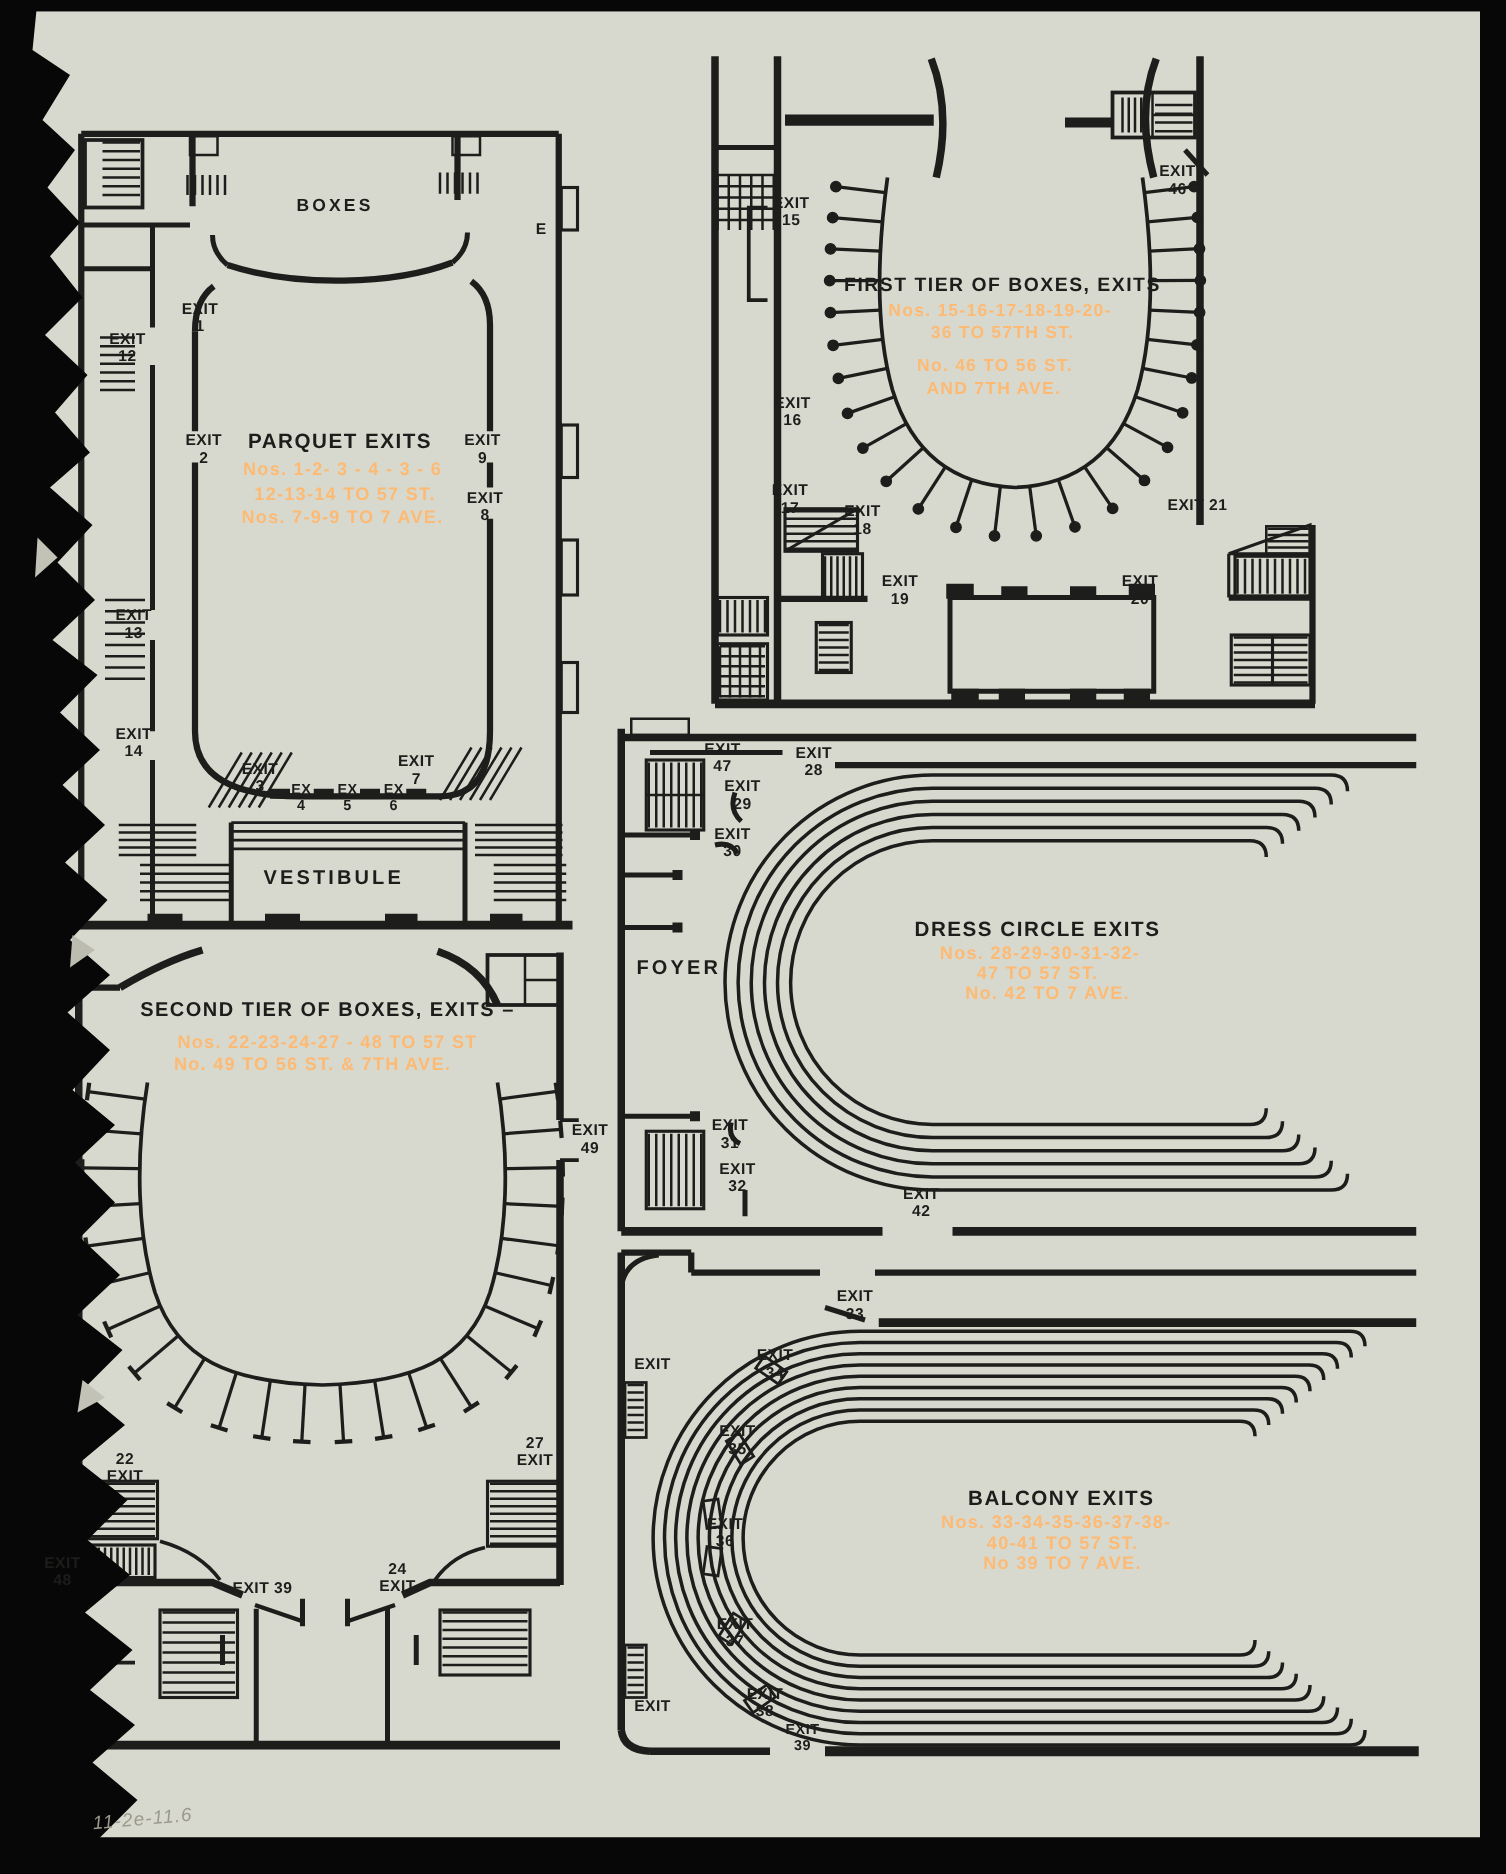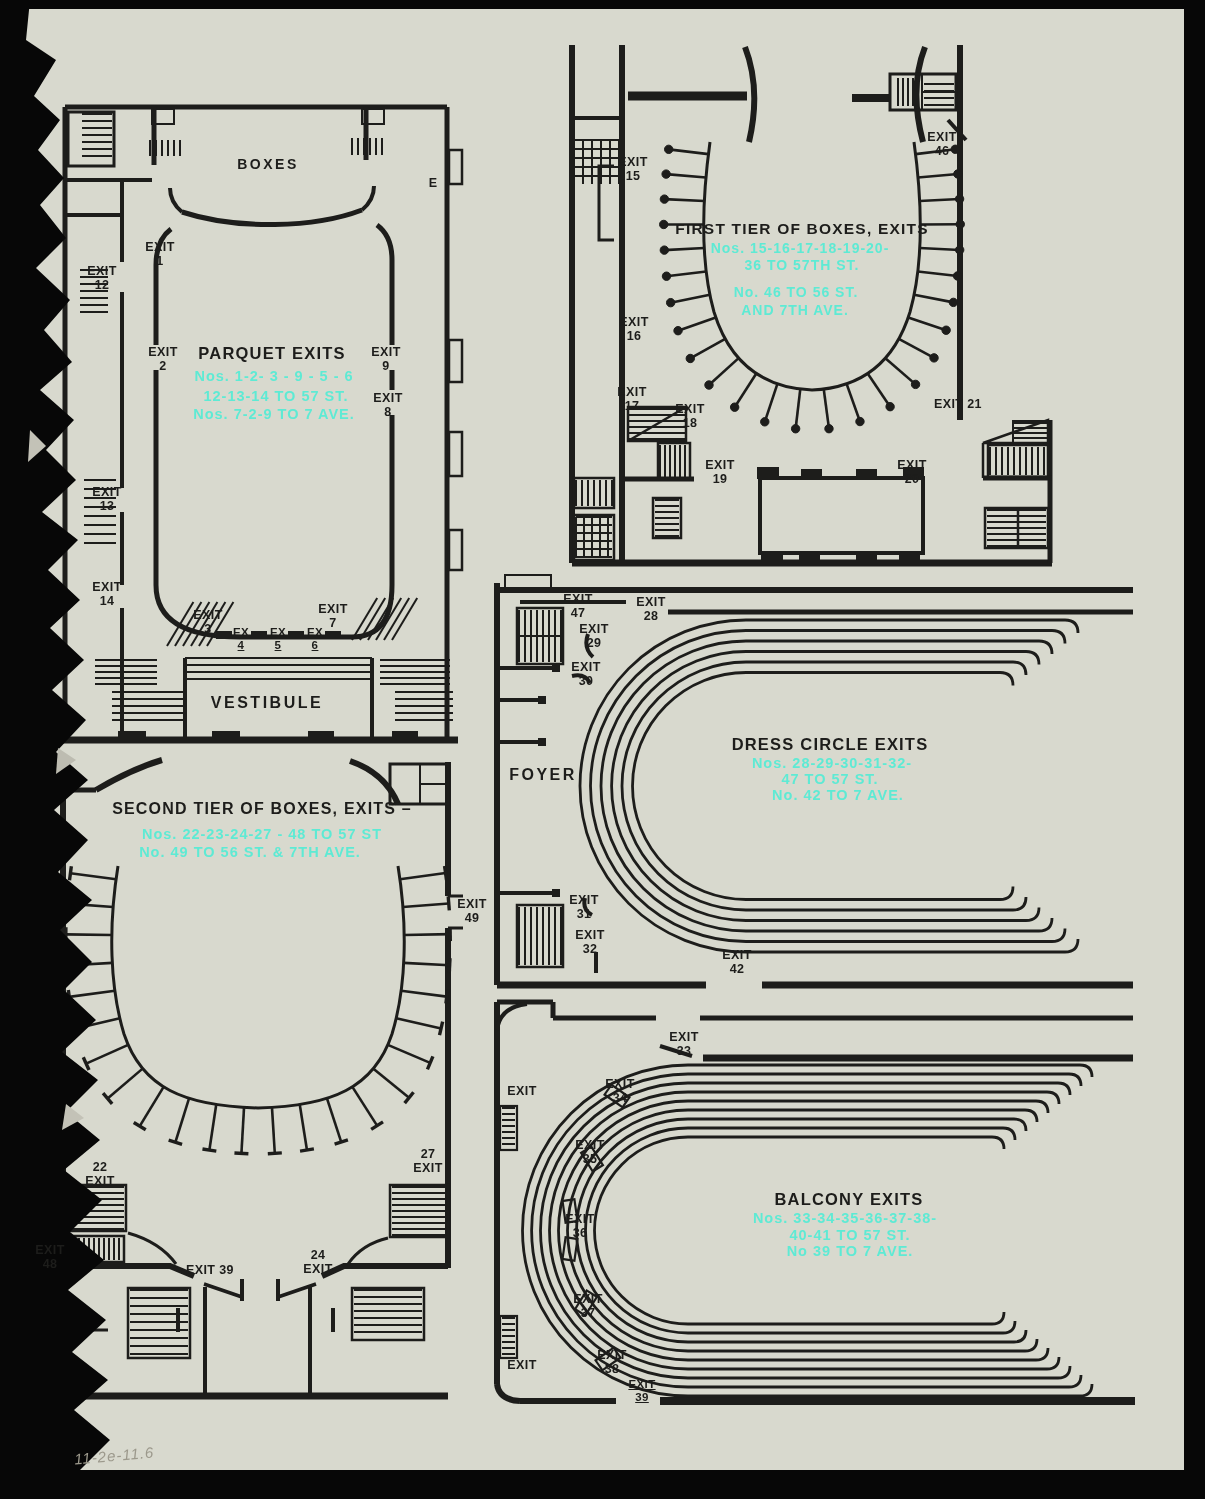--- a/index.html
+++ b/index.html
@@ -3,26 +3,26 @@
 <meta charset="utf-8">
 <style>
   html,body{margin:0;padding:0;background:#000;}
   #scan{position:relative;width:1205px;height:1499px;background:#050505;overflow:hidden;
         font-family:"Liberation Sans",sans-serif;}
   #plan-svg{position:absolute;left:0;top:0;}
   #labels{position:absolute;left:0;top:0;width:100%;height:100%;}
   .lbl{position:absolute;transform:translateX(-50%);color:#1d1d1b;font-weight:700;
        font-size:12.5px;line-height:1.12;letter-spacing:.4px;text-align:center;
        white-space:pre-line;}
-  .lbl.small{font-size:11.5px;text-decoration:underline;}
+  .lbl.small{font-size:11.5px;}
   .room{position:absolute;transform:translateX(-50%);color:#1d1d1b;font-weight:700;
         letter-spacing:2.5px;font-size:14px;white-space:pre-line;}
   .ptitle{position:absolute;transform:translateX(-50%);color:#1d1d1b;font-weight:700;
           font-size:16.5px;letter-spacing:1.2px;white-space:nowrap;}
-  .pline{position:absolute;transform:translateX(-50%);color:#5eead4;font-weight:700;
+  .pline{position:absolute;transform:translateX(-50%);color:#fdba74;font-weight:700;
          font-size:14.5px;letter-spacing:1px;white-space:nowrap;}
   .caption{position:absolute;color:#22211f;font-family:"Liberation Serif",serif;
            font-size:22px;letter-spacing:5px;word-spacing:16px;white-space:nowrap;}
   .pencil{position:absolute;color:#9c998c;font-style:italic;font-size:15px;
           transform:rotate(-5deg);letter-spacing:1px;}
 </style>
 </head>
 <body>
 
 <div id="scan">
@@ -557,23 +557,23 @@
 </svg>
 
 <div id="labels">
 
   <span class="room" style="left:268px;top:156px">BOXES</span>
   <span class="lbl" style="left:160px;top:240px">EXIT
 1</span>
   <span class="lbl" style="left:102px;top:264px">EXIT
 12</span>
   <span class="ptitle" style="left:272px;top:344px">PARQUET EXITS</span>
-  <span class="pline" style="left:274px;top:368px">Nos. 1-2- 3 - 9 - 5 - 6</span>
+  <span class="pline" style="left:274px;top:368px">Nos. 1-2- 3 - 4 - 3 - 6</span>
   <span class="pline" style="left:276px;top:388px">12-13-14  TO  57 ST.</span>
-  <span class="pline" style="left:274px;top:406px">Nos. 7-2-9   TO  7 AVE.</span>
+  <span class="pline" style="left:274px;top:406px">Nos. 7-9-9   TO  7 AVE.</span>
   <span class="lbl" style="left:163px;top:345px">EXIT
 2</span>
   <span class="lbl" style="left:386px;top:345px">EXIT
 9</span>
   <span class="lbl" style="left:388px;top:391px">EXIT
 8</span>
   <span class="lbl" style="left:107px;top:485px">EXIT
 13</span>
   <span class="lbl" style="left:107px;top:580px">EXIT
 14</span>

